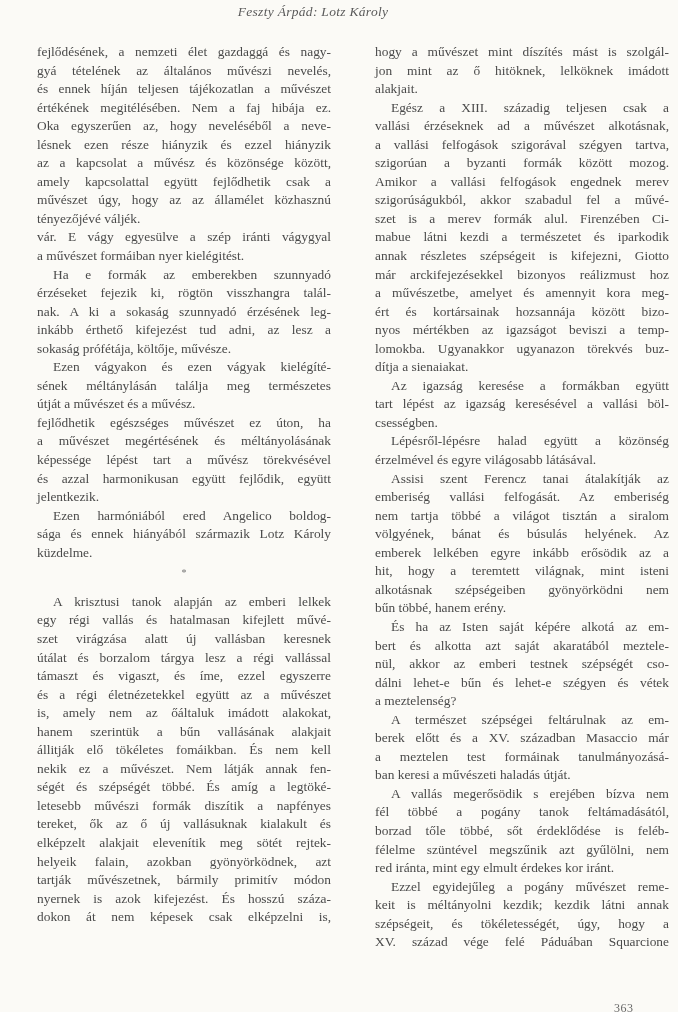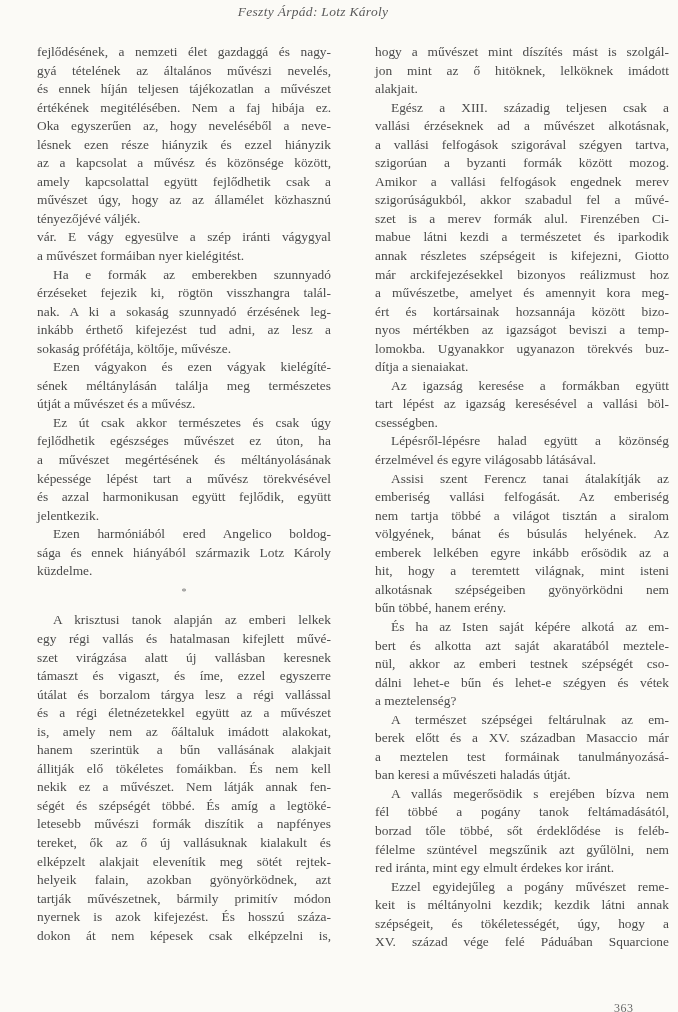--- a/index.html
+++ b/index.html
@@ -78,40 +78,39 @@
       <span class="line">nak. A ki a sokaság szunnyadó érzésének leg-</span>
       <span class="line">inkább érthető kifejezést tud adni, az lesz a</span>
       <span class="line last">sokaság prófétája, költője, művésze.</span>
     </div>
     <div>
       <span class="line indent">Ezen vágyakon és ezen vágyak kielégíté-</span>
       <span class="line">sének méltánylásán találja meg természetes</span>
       <span class="line last">útját a művészet és a művész.</span>
     </div>
     <div>
-      <span class="line indent">Ez út csak akkor természetes és csak úgy</span>
       <span class="line">fejlődhetik egészséges művészet ez úton, ha</span>
       <span class="line">a művészet megértésének és méltányolásának</span>
       <span class="line">képessége lépést tart a művész törekvésével</span>
       <span class="line">és azzal harmonikusan együtt fejlődik, együtt</span>
       <span class="line last">jelentkezik.</span>
     </div>
     <div>
       <span class="line indent">Ezen harmóniából ered Angelico boldog-</span>
       <span class="line">sága és ennek hiányából származik Lotz Károly</span>
       <span class="line last">küzdelme.</span>
     </div>
     <span class="asterisk">*</span>
     <span class="gap"></span>
     <div>
       <span class="line indent">A krisztusi tanok alapján az emberi lelkek</span>
       <span class="line">egy régi vallás és hatalmasan kifejlett művé-</span>
       <span class="line">szet virágzása alatt új vallásban keresnek</span>
+      <span class="line">útálat és borzalom tárgya lesz a régi vallással</span>
       <span class="line">támaszt és vigaszt, és íme, ezzel egyszerre</span>
-      <span class="line">útálat és borzalom tárgya lesz a régi vallással</span>
       <span class="line">és a régi életnézetekkel együtt az a művészet</span>
       <span class="line">is, amely nem az őáltaluk imádott alakokat,</span>
       <span class="line">hanem szerintük a bűn vallásának alakjait</span>
       <span class="line">állitják elő tökéletes fomáikban. És nem kell</span>
       <span class="line">nekik ez a művészet. Nem látják annak fen-</span>
       <span class="line">ségét és szépségét többé. És amíg a legtöké-</span>
       <span class="line">letesebb művészi formák diszítik a napfényes</span>
       <span class="line">tereket, ők az ő új vallásuknak kialakult és</span>
       <span class="line">elképzelt alakjait elevenítik meg sötét rejtek-</span>
       <span class="line">helyeik falain, azokban gyönyörködnek, azt</span>

